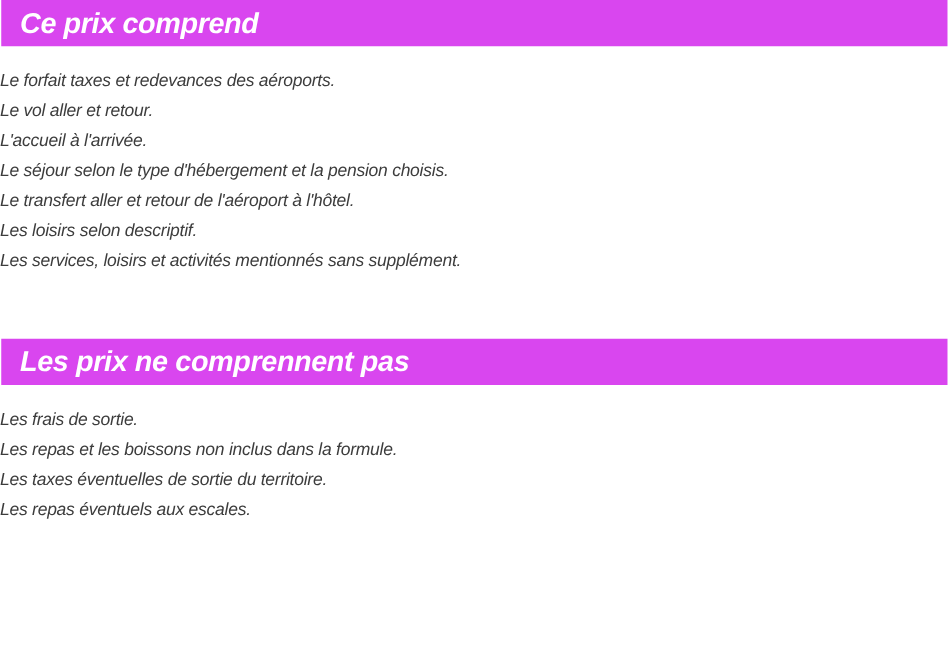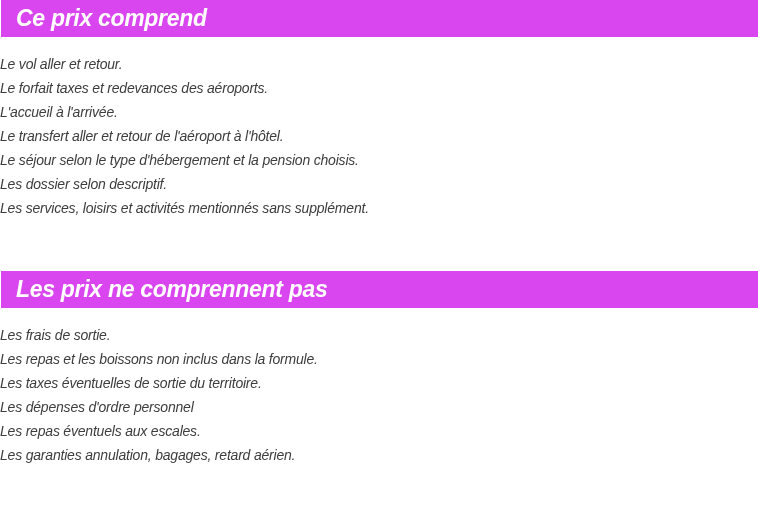--- a/index.html
+++ b/index.html
@@ -54,33 +54,31 @@
     #list-excluded { top: 323px; }
   </style>
 </head>
 <body>
 
 <div class="section-header" id="header-included">
   <h2>Ce prix comprend</h2>
 </div>
 
 <ul class="item-list" id="list-included">
+  <li>Le forfait taxes et redevances des aéroports.</li>
   <li>Le vol aller et retour.</li>
-  <li>Le forfait taxes et redevances des aéroports.</li>
   <li>L'accueil à l'arrivée.</li>
+  <li>Le séjour selon le type d'hébergement et la pension choisis.</li>
   <li>Le transfert aller et retour de l'aéroport à l'hôtel.</li>
-  <li>Le séjour selon le type d'hébergement et la pension choisis.</li>
-  <li>Les dossier selon descriptif.</li>
+  <li>Les loisirs selon descriptif.</li>
   <li>Les services, loisirs et activités mentionnés sans supplément.</li>
 </ul>
 
 <div class="section-header" id="header-excluded">
   <h2>Les prix ne comprennent pas</h2>
 </div>
 
 <ul class="item-list" id="list-excluded">
   <li>Les frais de sortie.</li>
   <li>Les repas et les boissons non inclus dans la formule.</li>
   <li>Les taxes éventuelles de sortie du territoire.</li>
-  <li>Les dépenses d'ordre personnel</li>
   <li>Les repas éventuels aux escales.</li>
-  <li>Les garanties annulation, bagages, retard aérien.</li>
 </ul>
 
 </body></html>

